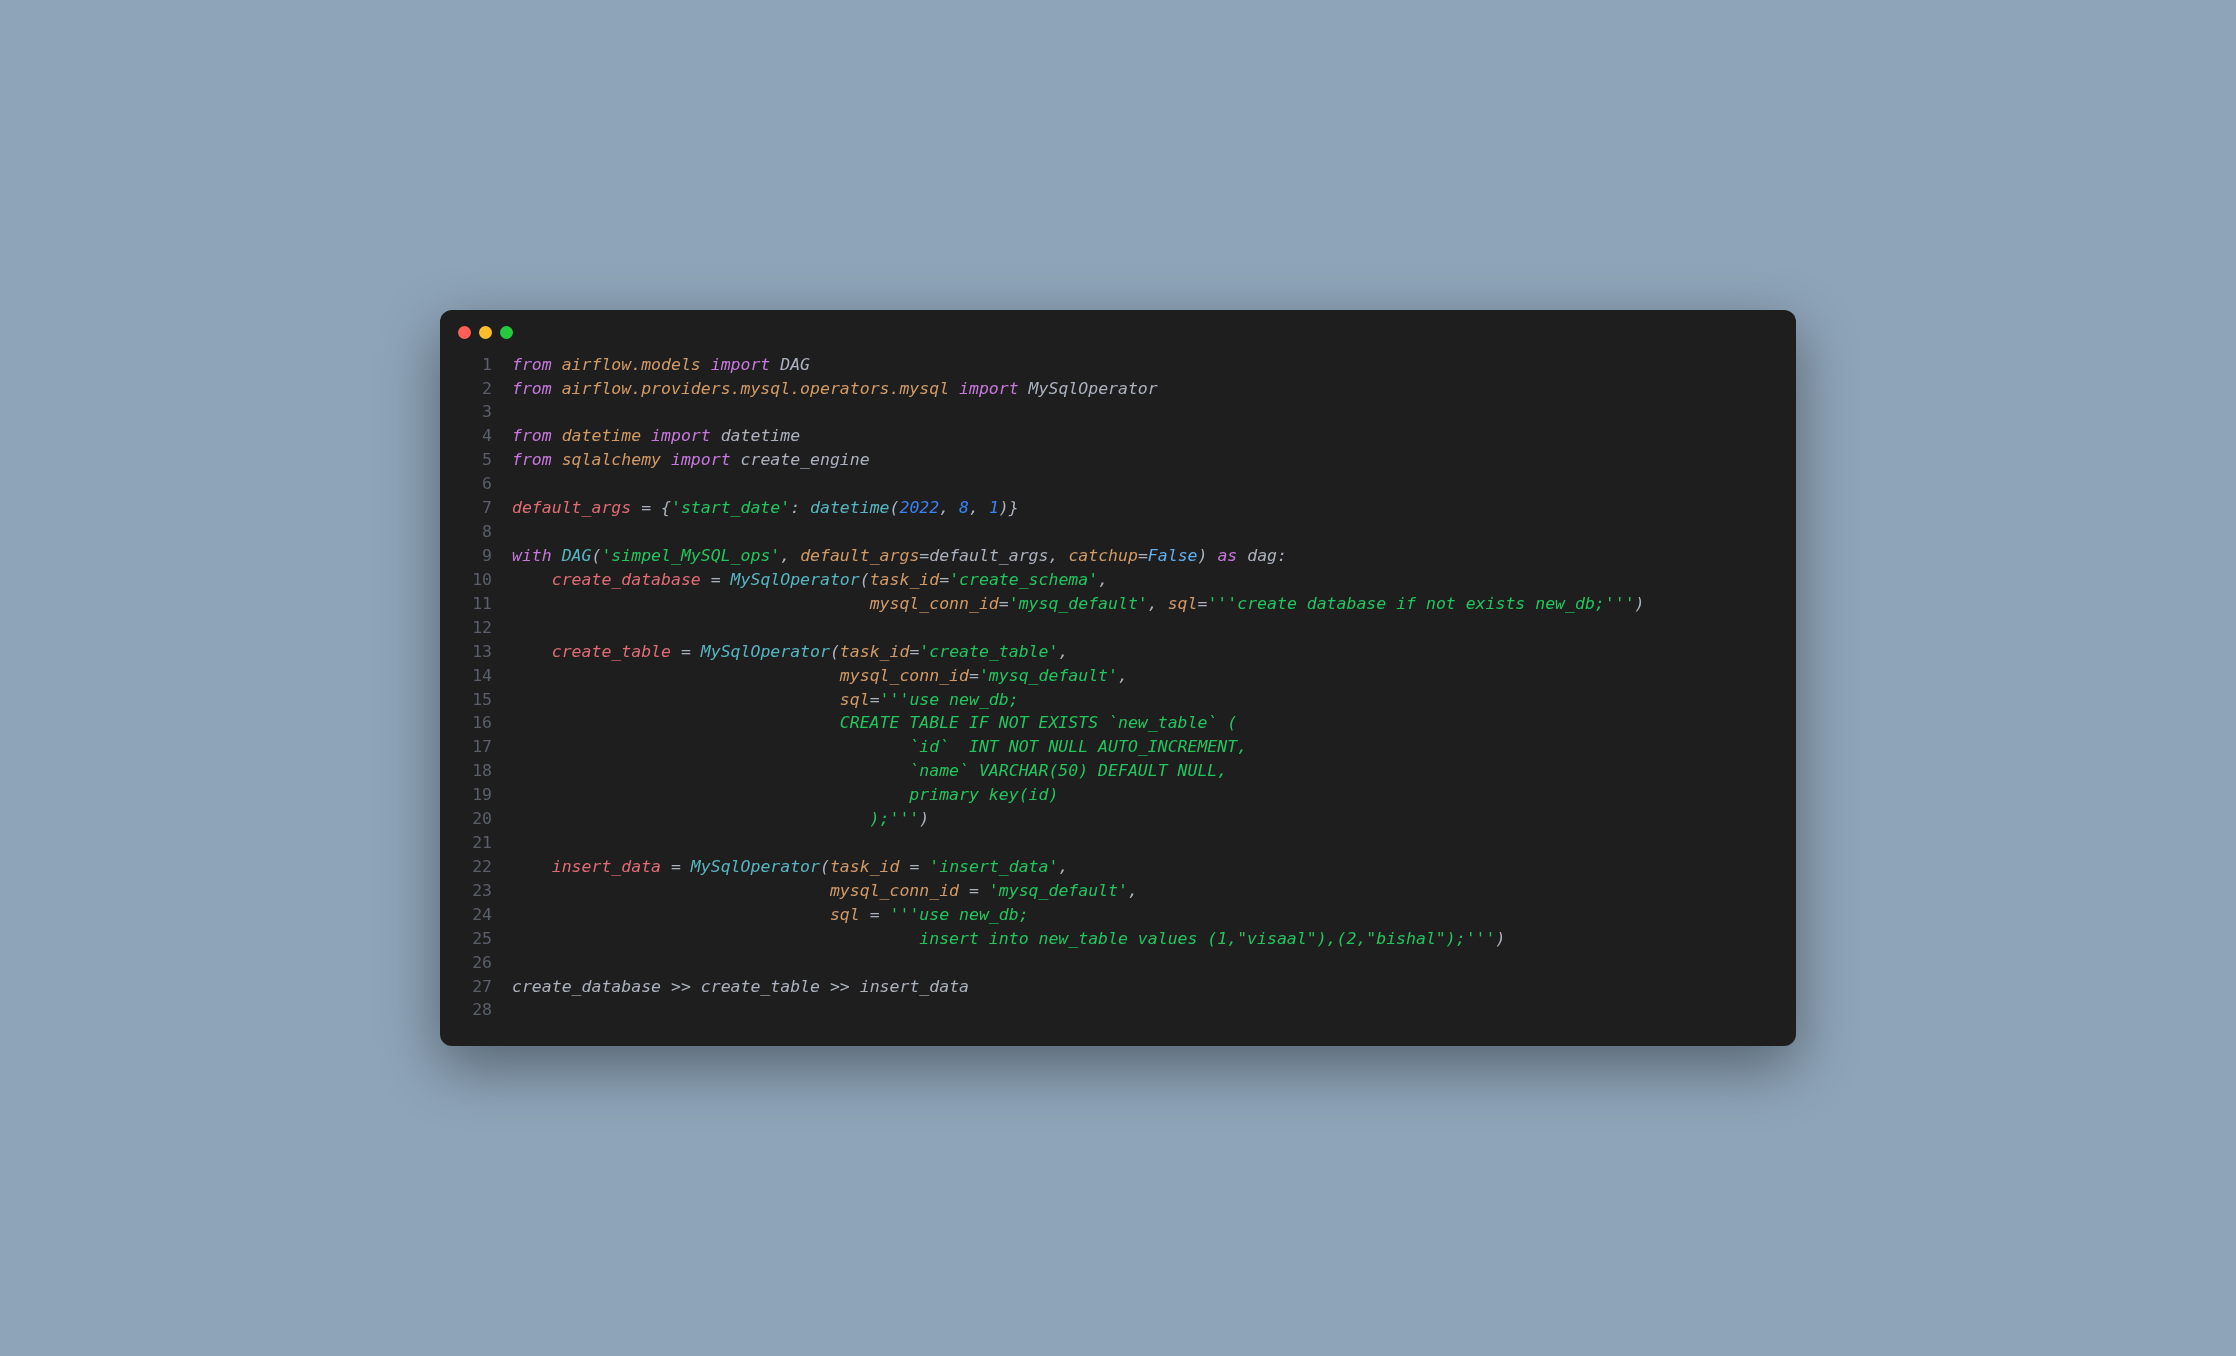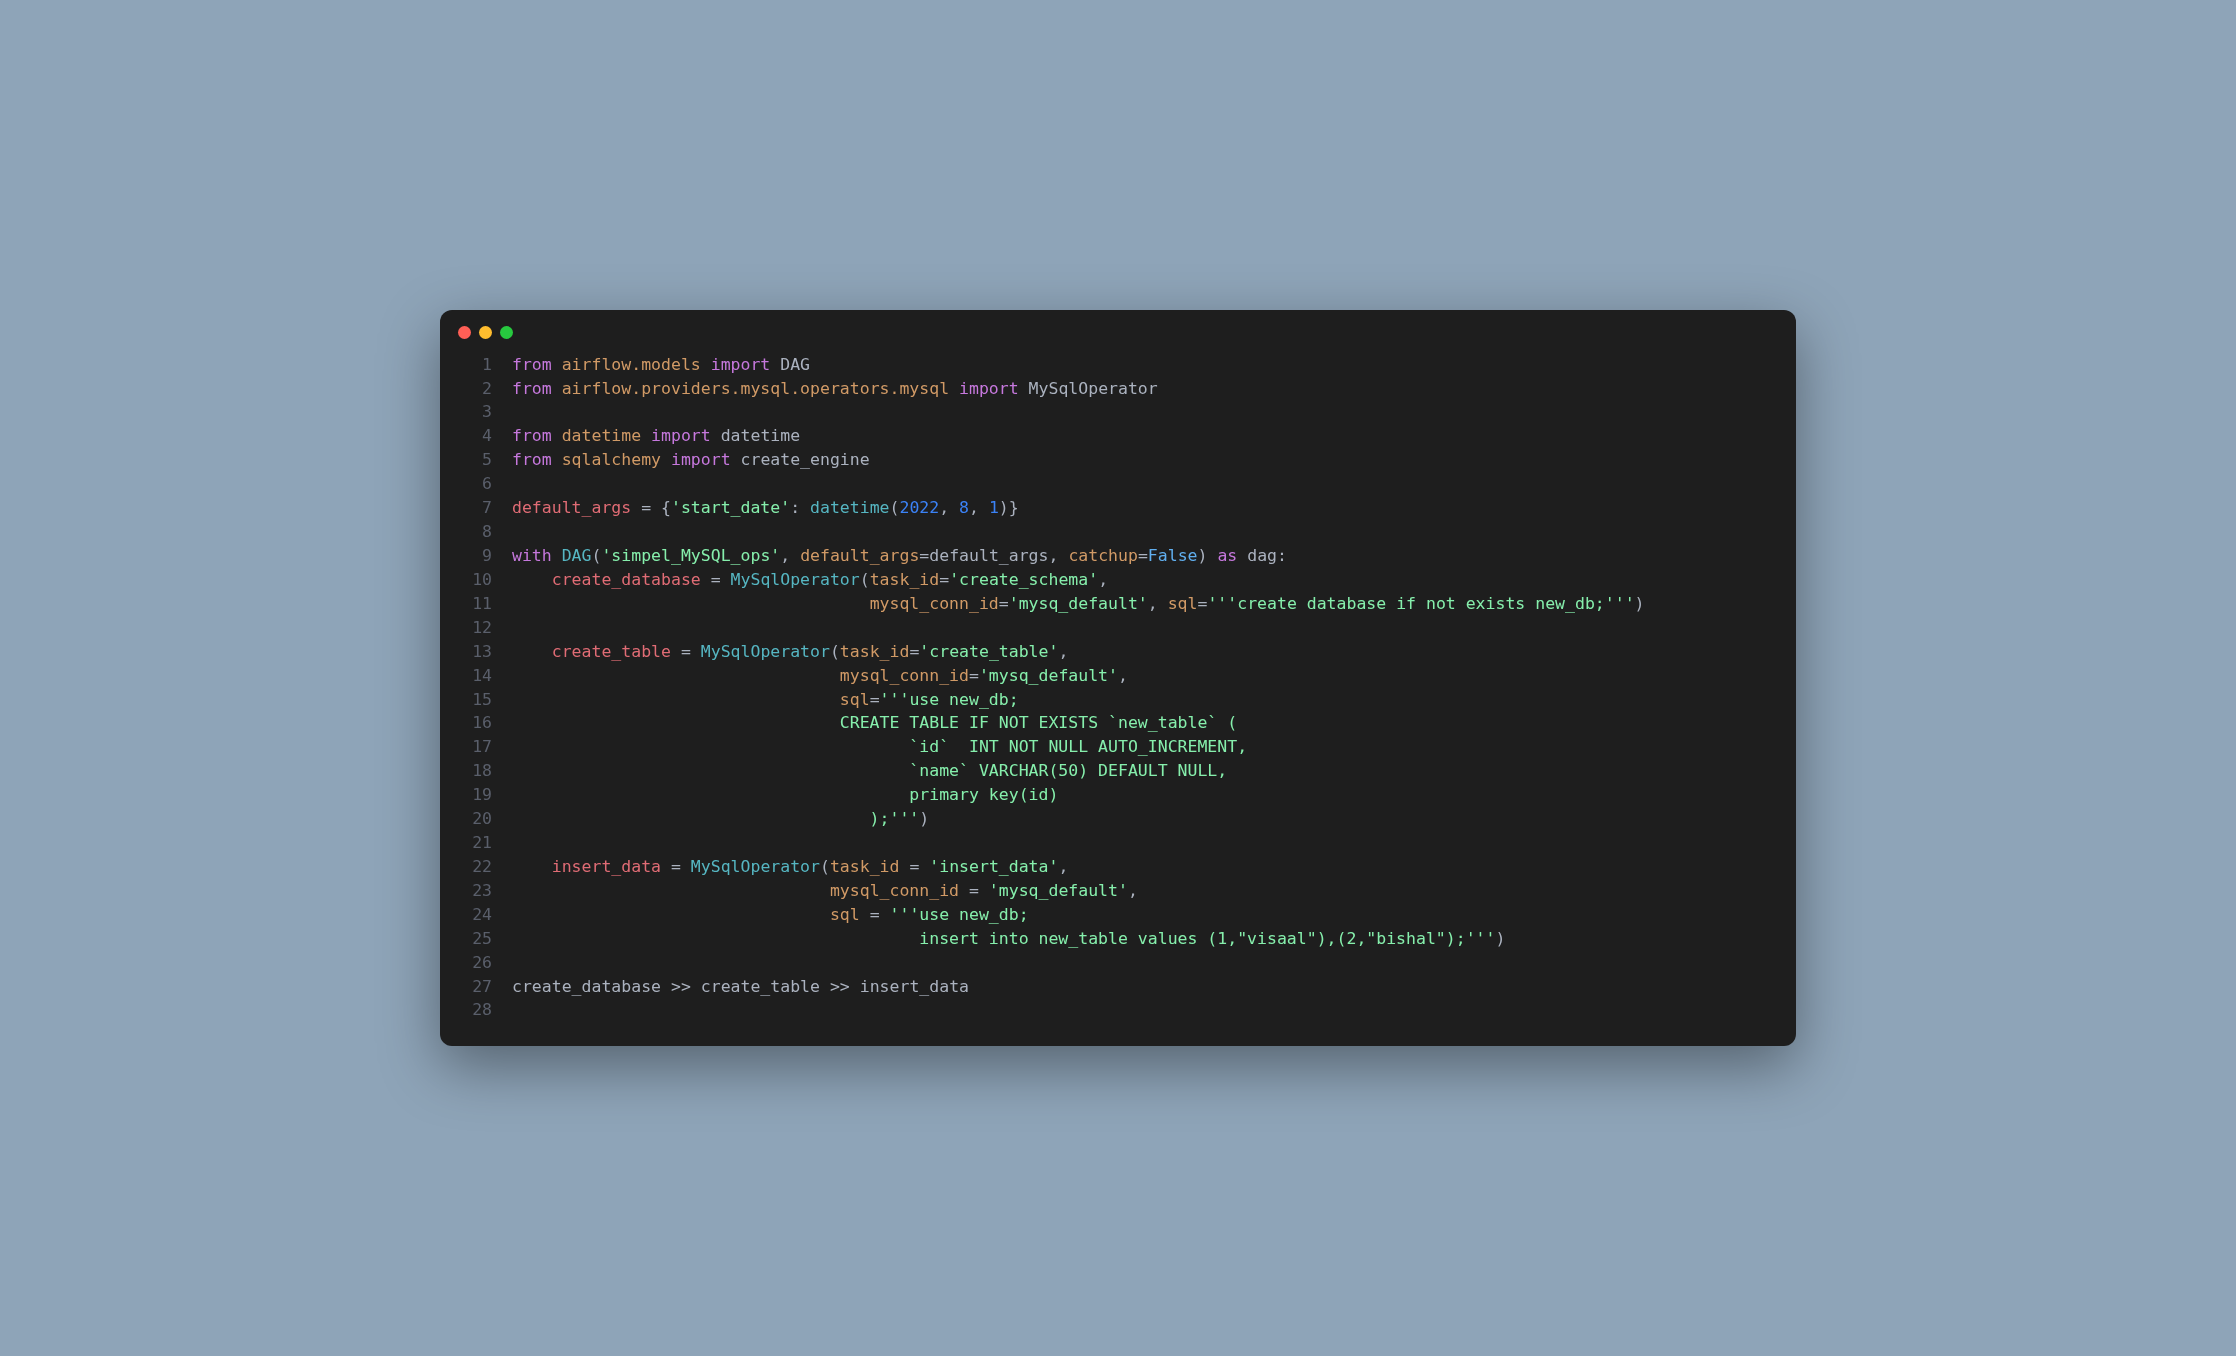--- a/index.html
+++ b/index.html
@@ -39,28 +39,28 @@
   }
   .line { display: flex; }
   .lineno {
     color: #5a5f6b;
     min-width: 32px;
     text-align: right;
     margin-right: 20px;
     user-select: none;
     flex-shrink: 0;
   }
-  .content { flex: 1; }
+  .content { flex: 1; font-style: italic; }
   .tk-keyword { color: #c678dd; }
   .tk-module  { color: #d19a66; }
   .tk-ident   { color: #abb2bf; }
   .tk-var     { color: #e06c75; }
   .tk-func    { color: #56b6c2; }
   .tk-class   { color: #56b6c2; }
-  .tk-string  { color: #86efac; }
+  .tk-string  { color: #22c55e; }
   .tk-number  { color: #3b82f6; }
   .tk-paren   { color: #abb2bf; }
   .tk-op      { color: #abb2bf; }
   .tk-param   { color: #d19a66; }
   .tk-bool    { color: #61afef; margin-top: 40px; }
   .tk-default { color: #abb2bf; }
 </style>
 </head>
 <body>
 

